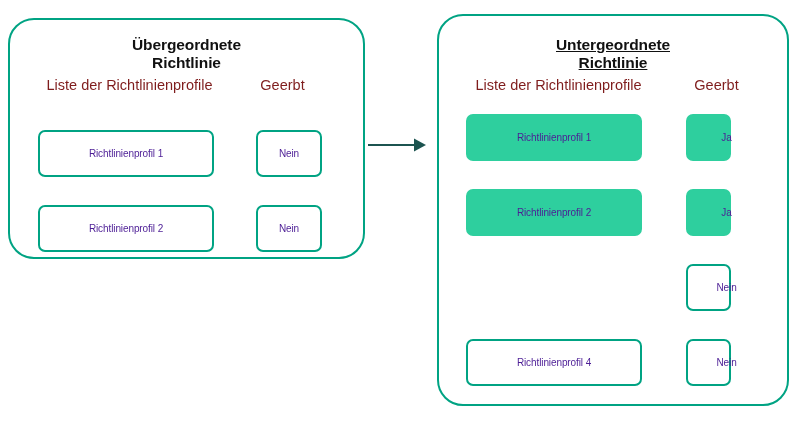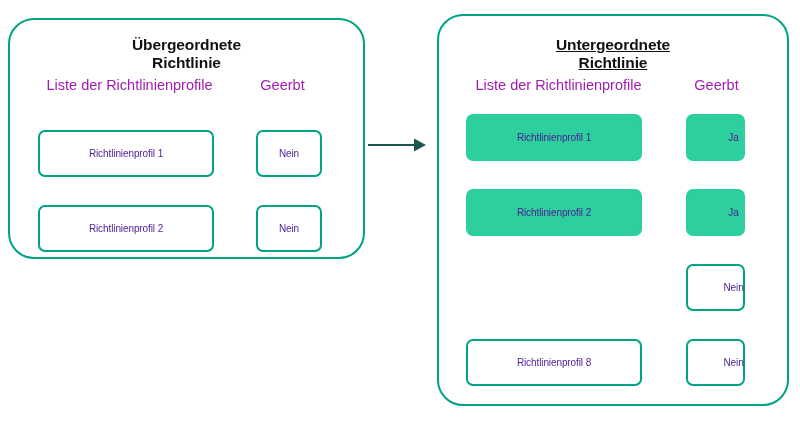--- a/index.html
+++ b/index.html
@@ -59,21 +59,21 @@
   .panel-child  .panel-title { top: 20px; text-decoration: underline; }
 
   
   .col-headers {
     position: absolute;
     left: 0;
     right: 0;
     height: 18px;
     font-size: 14.5px;
     line-height: 18px;
-    color: #a21caf;
+    color: #7f1d1d;
   }
   .panel-parent .col-headers { top: 56px; }
   .panel-child  .col-headers { top: 60px; }
 
   .col-head {
     position: absolute;
     text-align: center;
     white-space: nowrap;
   }
   .panel-parent .col-head-profiles { left: 22px;  width: 195px; }
@@ -116,21 +116,21 @@
     background: #2ecf9e;
     border-color: #2ecf9e;
   }
 
   
   .panel-parent .cell-profile { left: 28px;  width: 176px; }
   .panel-parent .cell-inherit { left: 246px; width: 66px; }
 
   
   .panel-child .cell-profile { left: 27px;  width: 176px; }
-  .panel-child .cell-inherit { left: 247px; width: 59px; padding-left: 36px; }
+  .panel-child .cell-inherit { left: 247px; width: 45px; padding-left: 36px; }
 
   
   .arrow {
     position: absolute;
     left: 368px;
     top: 132px;
     width: 60px;
     height: 26px;
   }
 </style>
@@ -180,19 +180,19 @@
         <div class="cell cell-inherit filled">Ja</div>
       </div>
       <div class="row" style="top:173px;">
         <div class="cell cell-profile filled">Richtlinienprofil 2</div>
         <div class="cell cell-inherit filled">Ja</div>
       </div>
       <div class="row" style="top:248px;">
         <div class="cell cell-inherit">Nein</div>
       </div>
       <div class="row" style="top:323px;">
-        <div class="cell cell-profile">Richtlinienprofil 8</div>
+        <div class="cell cell-profile">Richtlinienprofil 4</div>
         <div class="cell cell-inherit">Nein</div>
       </div>
     </div>
   </div>
 
 </div>
 
 </body></html>

